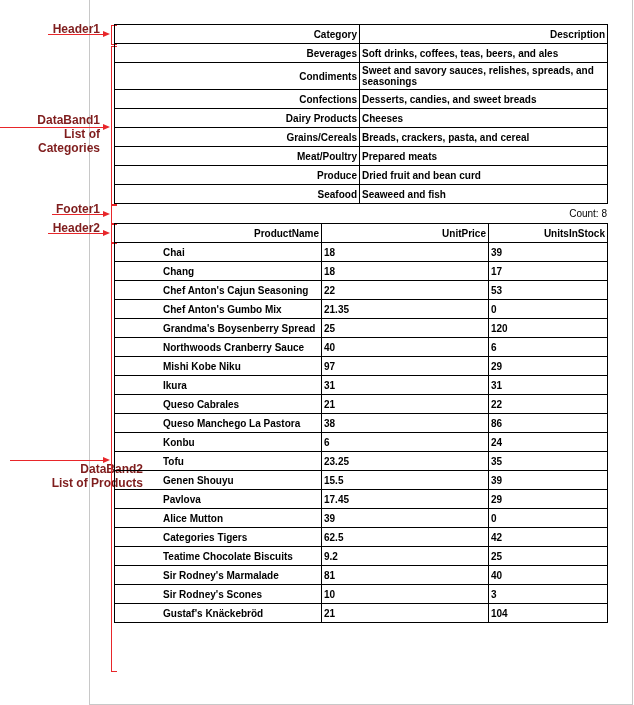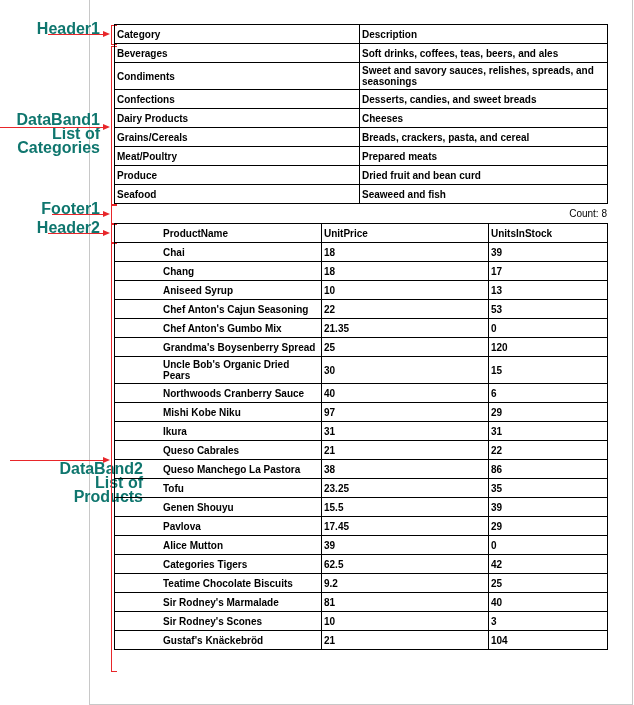--- a/index.html
+++ b/index.html
@@ -1,31 +1,31 @@
 <!DOCTYPE html>
 <html><head>
 <meta charset="utf-8">
 <style>
   html, body { margin:0; padding:0; background:#ffffff; }
   body { width:634px; height:705px; position:relative; overflow:hidden; font-family:"Liberation Sans", sans-serif; }
   .page { position:absolute; left:89px; top:-2px; width:542px; height:705px; border:1px solid #c8c8c8; background:#fff; }
   table { border-collapse:collapse; position:absolute; font-size:10px; font-weight:bold; color:#000; }
   td { border:1px solid #000; padding:0 2px; line-height:11px; vertical-align:middle; }
-  .c { text-align:left; }
+  .c { text-align:right; }
   #cat { left:114px; top:24px; width:494px; }
   #cat td { height:18px; }
   #cat td.tall { height:26px;margin-top:31px; }
   #cat td.c1 { width:240px; }
   .footer { position:absolute; left:114px; top:204px; width:494px; height:19px; font-size:10px; font-weight:normal; text-align:right; line-height:19px; box-sizing:border-box; padding-right:1px; }
   #prod { left:114px; top:223px; width:494px; }
   #prod td { height:18px; }
   #prod td.tall { height:26px; }
   #prod td.p1 { width:156px;padding-left:48px; }
   #prod td.p2 { width:162px;margin-left:25px; }
-  .lbl { position:absolute; color:#0f766e; font-weight:bold; font-size:16px; text-align:right; line-height:14px; }
+  .lbl { position:absolute; color:#7f1d1d; font-weight:bold; font-size:12px; text-align:right; line-height:14px; }
   .arrow { position:absolute; height:1px; background:#e8262a; }
   .arrow::after { content:""; position:absolute; right:-6px; top:-3px; border-left:7px solid #e8262a; border-top:3.5px solid transparent; border-bottom:3.5px solid transparent; }
   .bracket { position:absolute; border:1px solid #e8262a; border-right:none; width:5px; }
 </style>
 </head>
 <body>
 
 <div class="page"></div>
 
 <div class="lbl" style="left:20px;top:22px;width:80px;">Header1</div>
@@ -112,45 +112,35 @@
         <td class="p1">Chai</td>
         <td class="p2">18</td>
         <td>39</td>
       </tr>
       <tr>
         <td class="p1">Chang</td>
         <td class="p2">18</td>
         <td>17</td>
       </tr>
       <tr>
-        <td class="p1">Aniseed Syrup</td>
-        <td class="p2">10</td>
-        <td>13</td>
-      </tr>
-      <tr>
         <td class="p1">Chef Anton's Cajun Seasoning</td>
         <td class="p2">22</td>
         <td>53</td>
       </tr>
       <tr>
         <td class="p1">Chef Anton's Gumbo Mix</td>
         <td class="p2">21.35</td>
         <td>0</td>
       </tr>
       <tr>
         <td class="p1">Grandma's Boysenberry Spread</td>
         <td class="p2">25</td>
         <td>120</td>
       </tr>
       <tr>
-        <td class="p1 tall">Uncle Bob's Organic Dried Pears</td>
-        <td class="p2 tall">30</td>
-        <td class="tall">15</td>
-      </tr>
-      <tr>
         <td class="p1">Northwoods Cranberry Sauce</td>
         <td class="p2">40</td>
         <td>6</td>
       </tr>
       <tr>
         <td class="p1">Mishi Kobe Niku</td>
         <td class="p2">97</td>
         <td>29</td>
       </tr>
       <tr>
@@ -162,20 +152,25 @@
         <td class="p1">Queso Cabrales</td>
         <td class="p2">21</td>
         <td>22</td>
       </tr>
       <tr>
         <td class="p1">Queso Manchego La Pastora</td>
         <td class="p2">38</td>
         <td>86</td>
       </tr>
       <tr>
+        <td class="p1">Konbu</td>
+        <td class="p2">6</td>
+        <td>24</td>
+      </tr>
+      <tr>
         <td class="p1">Tofu</td>
         <td class="p2">23.25</td>
         <td>35</td>
       </tr>
       <tr>
         <td class="p1">Genen Shouyu</td>
         <td class="p2">15.5</td>
         <td>39</td>
       </tr>
       <tr>

